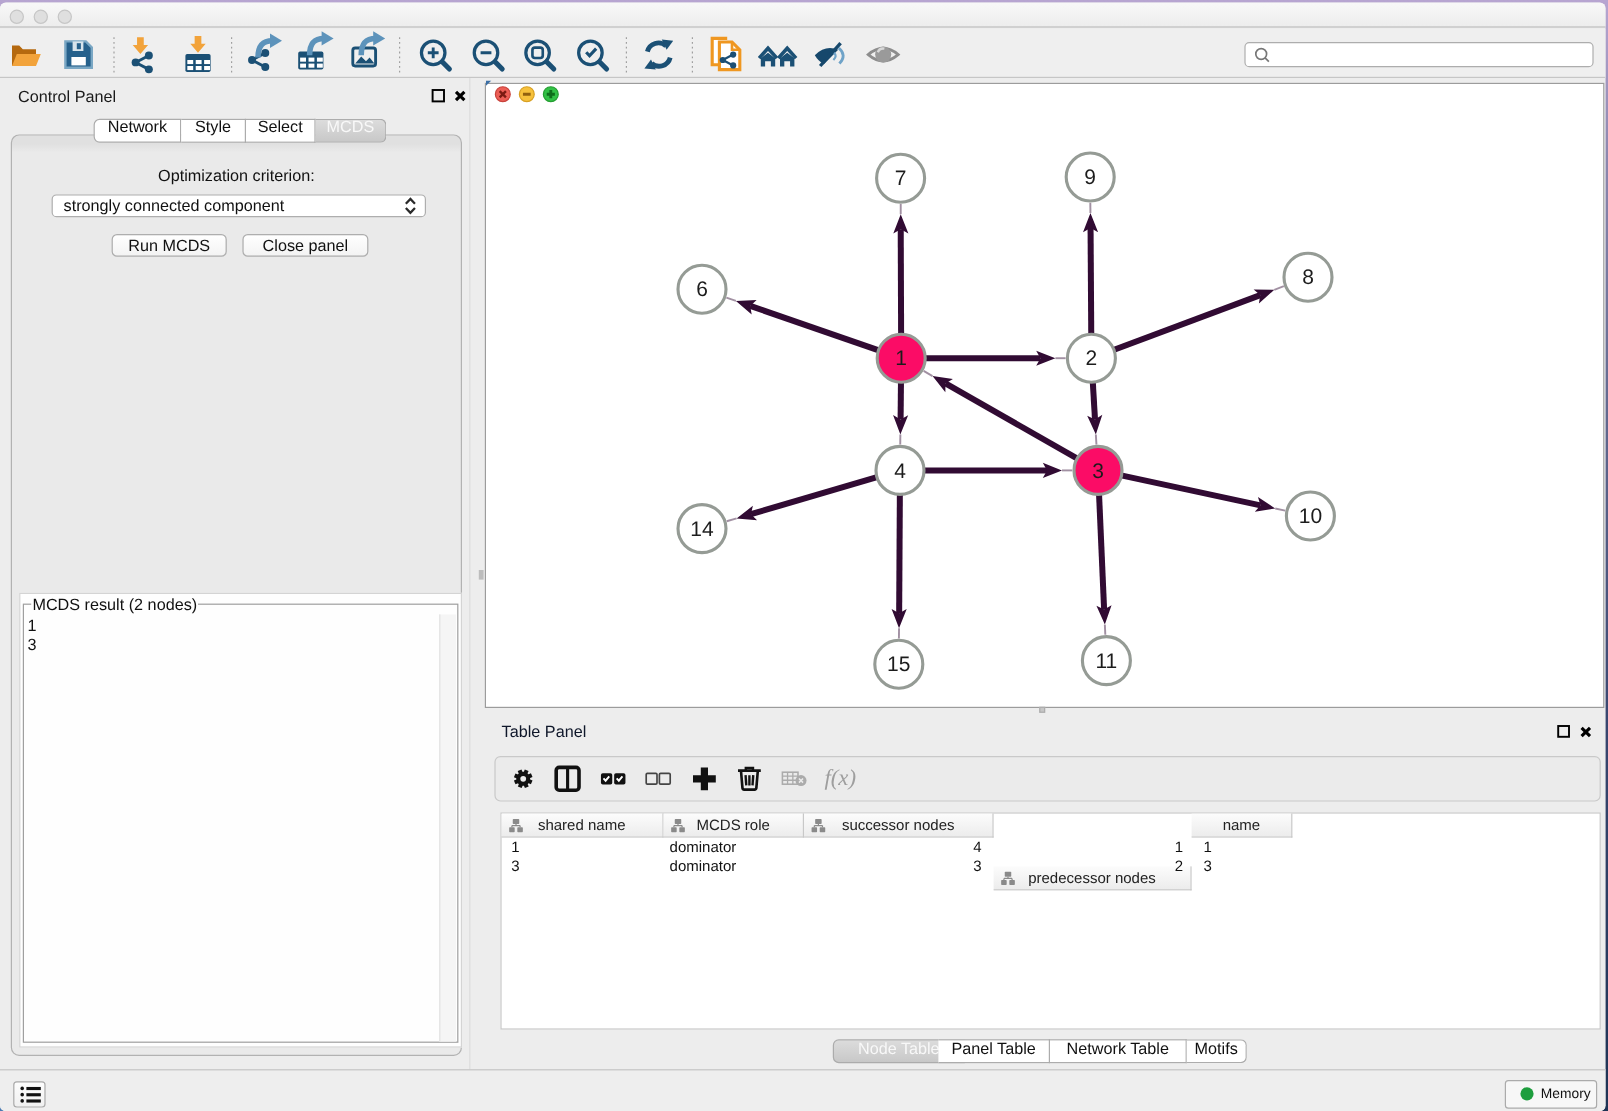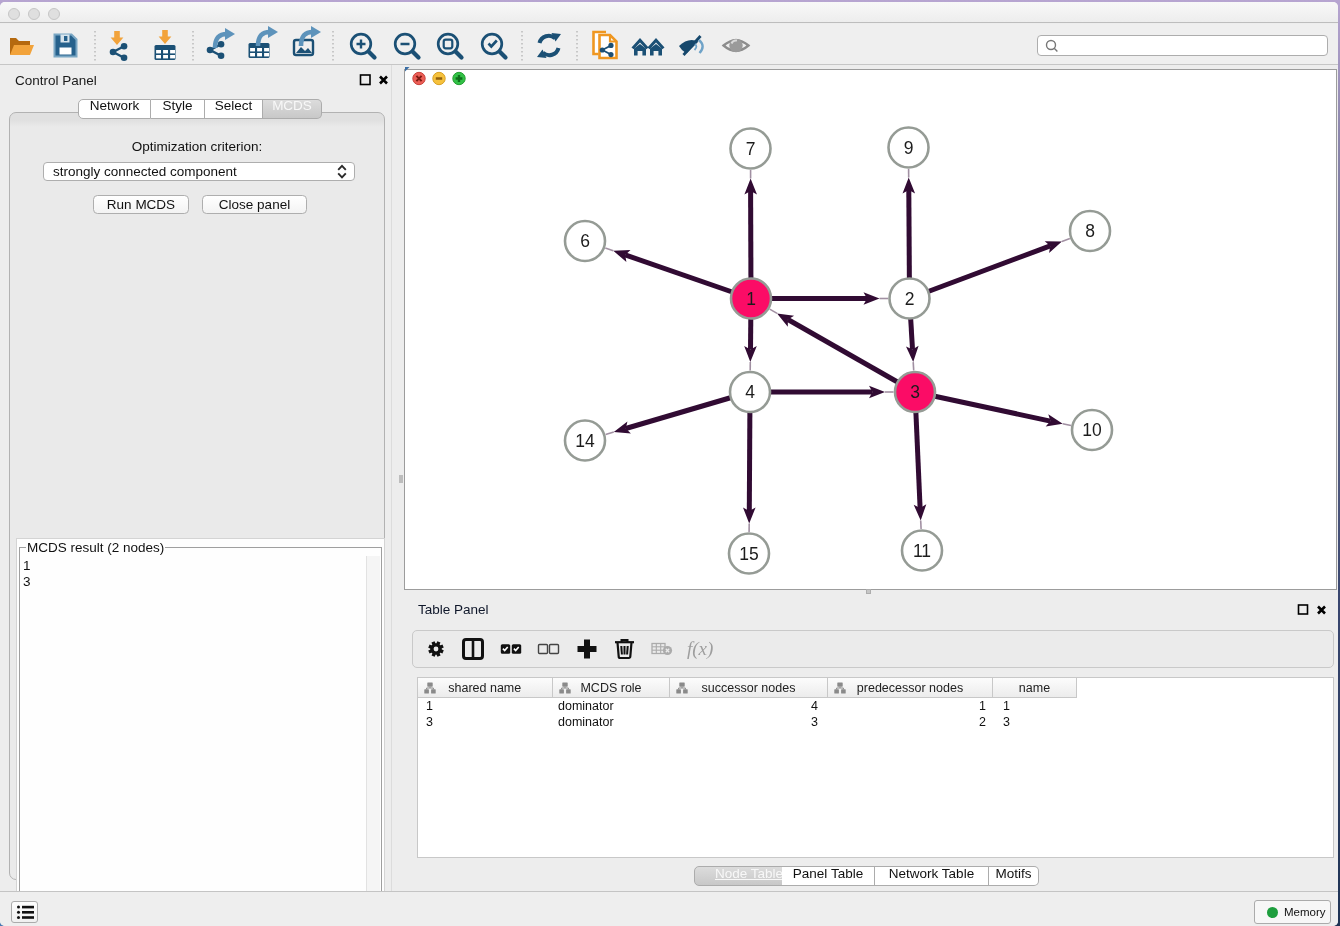--- a/index.html
+++ b/index.html
@@ -30,21 +30,21 @@
   .tab.last { border-radius:0 5px 5px 0; }
   .tab.sel { background:linear-gradient(#dcdcdc,#c8c8c8); color:#f8f8f8; }
   #opt-label { left:9px; top:137px; width:376px; text-align:center; font-size:13.5px; color:#111; }
   #dropdown { left:43px; top:160px; width:312px; height:19px; background:#fff;
       border:1px solid #aeaeae; border-radius:4px; font-size:13.5px; color:#111;
       line-height:17px; padding-left:9px; }
   .btn { position:absolute; height:19px; background:linear-gradient(#ffffff,#f3f3f3);
       border:1px solid #aeaeae; border-radius:4.5px; font-size:13.5px; color:#111;
       text-align:center; line-height:17px; }
   #result-wrap { left:16px; top:492px; width:369px; height:379px; background:#fefefe;
-      border:1px solid #d4d4d4;margin-top:44px; }
+      border:1px solid #d4d4d4; }
   #result-border { position:absolute; left:2px; top:8px; width:363px; height:366px;
       border:1px solid #9f9f9f; }
   #result-title { position:absolute; left:9px; top:1px; background:#fefefe; padding:0 1px;
       font-size:13.5px; color:#111; }
   #result-text { position:absolute; left:6px; top:19px; font-size:13.5px; line-height:16px; color:#111; }
   #result-sb { position:absolute; right:4px; top:17px; width:14px; height:356px;
       background:#f5f5f5; border-left:1px solid #e2e2e2; }
   
   #netframe { left:404px; top:67px; width:933px; height:521px;
       border:1px solid #9c9c9c; background:#fff; }
@@ -379,21 +379,21 @@
         <path d="M 7 5.7 v 1.3 M 3.6 7 h 6.8 M 3.6 7 v 1.3 M 10.4 7 v 1.3" stroke="#8a8a8a" stroke-width="1" fill="none"></path>
       </svg><span>MCDS role</span></div>
     <div class="hcell" style="left:670px;width:158px;"><svg class="hico" width="14" height="14" viewBox="0 0 14 14">
         <g fill="#8a8a8a">
           <rect x="4.3" y="1.5" width="5.4" height="4.2" rx="0.6"></rect>
           <rect x="1.2999999999999998" y="8.3" width="4.6" height="4.2" rx="0.6"></rect>
           <rect x="8.1" y="8.3" width="4.6" height="4.2" rx="0.6"></rect>
         </g>
         <path d="M 7 5.7 v 1.3 M 3.6 7 h 6.8 M 3.6 7 v 1.3 M 10.4 7 v 1.3" stroke="#8a8a8a" stroke-width="1" fill="none"></path>
       </svg><span>successor nodes</span></div>
-    <div class="hcell" style="left:828px;width:165px;"><svg class="hico" width="14" height="14" viewBox="0 0 14 14">
+    <div class="hcell" style="left:828px;width:165px;margin-top:44px;"><svg class="hico" width="14" height="14" viewBox="0 0 14 14">
         <g fill="#8a8a8a">
           <rect x="4.3" y="1.5" width="5.4" height="4.2" rx="0.6"></rect>
           <rect x="1.2999999999999998" y="8.3" width="4.6" height="4.2" rx="0.6"></rect>
           <rect x="8.1" y="8.3" width="4.6" height="4.2" rx="0.6"></rect>
         </g>
         <path d="M 7 5.7 v 1.3 M 3.6 7 h 6.8 M 3.6 7 v 1.3 M 10.4 7 v 1.3" stroke="#8a8a8a" stroke-width="1" fill="none"></path>
       </svg><span>predecessor nodes</span></div>
     <div class="hcell" style="left:993px;width:84px;"><span>name</span></div>
   <div class="trow" style="top:696px;">
       <span style="left:426px;">1</span>
@@ -402,21 +402,21 @@
       <span style="left:828px;width:158px;text-align:right;">1</span>
       <span style="left:1003px;">1</span>
     </div>
     <div class="trow" style="top:712px;">
       <span style="left:426px;">3</span>
       <span style="left:558px;">dominator</span>
       <span style="left:670px;width:148px;text-align:right;">3</span>
       <span style="left:828px;width:158px;text-align:right;">2</span>
       <span style="left:1003px;">3</span>
     </div>
-  <div class="btab sel" style="left:694px;width:110px;border-left:1px solid #acacac;border-radius:5px 0 0 5px;background:linear-gradient(#dcdcdc,#c8c8c8);color:#f8f8f8;text-decoration:underline;">Node Table</div>
+  <div class="btab sel" style="left:694px;width:110px;border-left:1px solid #acacac;border-radius:5px 0 0 5px;background:linear-gradient(#dcdcdc,#c8c8c8);color:#f8f8f8;">Node Table</div>
   <div class="btab" style="left:782px;width:93px;">Panel Table</div>
   <div class="btab" style="left:875px;width:114px;">Network Table</div>
   <div class="btab" style="left:989px;width:50px;border-radius:0 5px 5px 0;">Motifs</div>
 
   <div class="abs" id="statusbar">
     <div id="listbtn">
         <svg width="21" height="17" viewBox="0 0 21 17" style="position:absolute;left:3px;top:2px;">
           <circle cx="3.5" cy="3.0" r="1.5" fill="#111"></circle>
           <rect x="7" y="1.8" width="12" height="2.6" fill="#111"></rect>
           <circle cx="3.5" cy="8.2" r="1.5" fill="#111"></circle>

